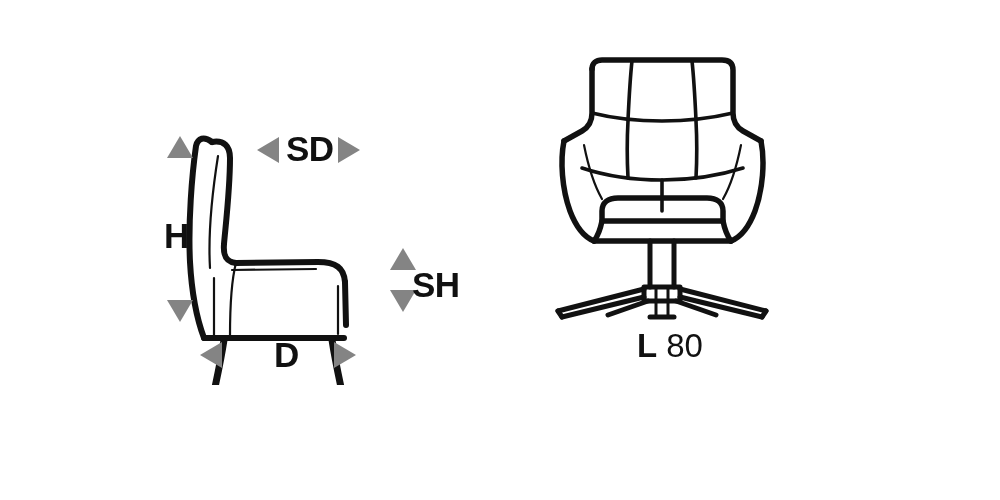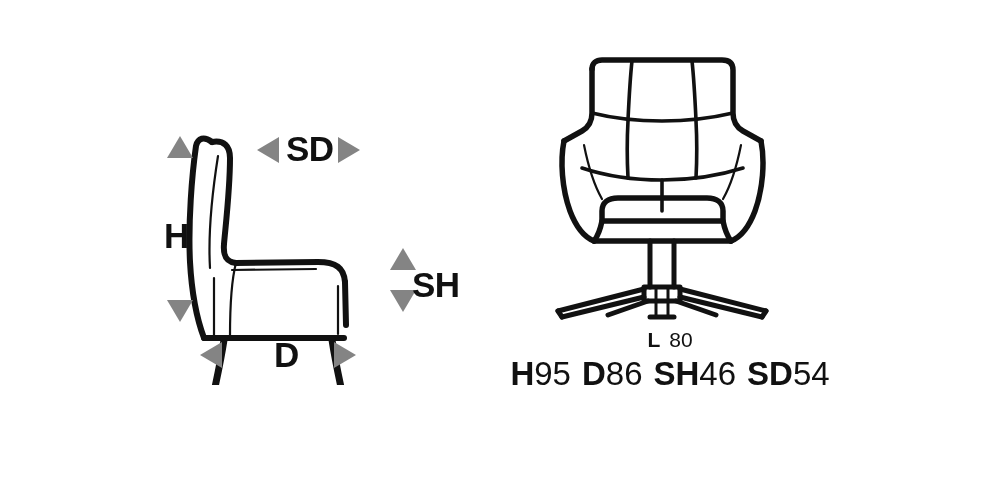--- a/index.html
+++ b/index.html
@@ -113,21 +113,21 @@
     top: 328px;
     width: 360px;
     text-align: center;
   }
   .caption-line {
     white-space: nowrap;
     color: #111111;
     line-height: 1.12;
   }
   #caption-line-primary {
-    font-size: 21px;
+    font-size: 33px;
   }
   #caption-line-secondary {
     font-size: 33px;
     margin-top: 4px;
   }
   .dim-key {
     font-weight: bold;
   }
   .dim-val {
     font-weight: normal;
@@ -290,19 +290,16 @@
       </g>
     </svg>
   </div>
 
   <div id="dimension-captions">
 
     <div class="caption-line" id="caption-line-primary">
       <span class="dim-pair"><span class="dim-key">L</span><span class="caption-spacer"></span><span class="dim-val">80</span></span>
     </div>
 
-    <div class="caption-line" id="caption-line-secondary">
-      <span class="dim-pair"><span class="dim-key">H</span><span class="dim-val">95</span></span><span class="dim-pair"><span class="dim-key">D</span><span class="dim-val">86</span></span><span class="dim-pair"><span class="dim-key">SH</span><span class="dim-val">46</span></span><span class="dim-pair"><span class="dim-key">SD</span><span class="dim-val">54</span></span>
-    </div>
 
   </div>
 
 </div>
 
 </body></html>

